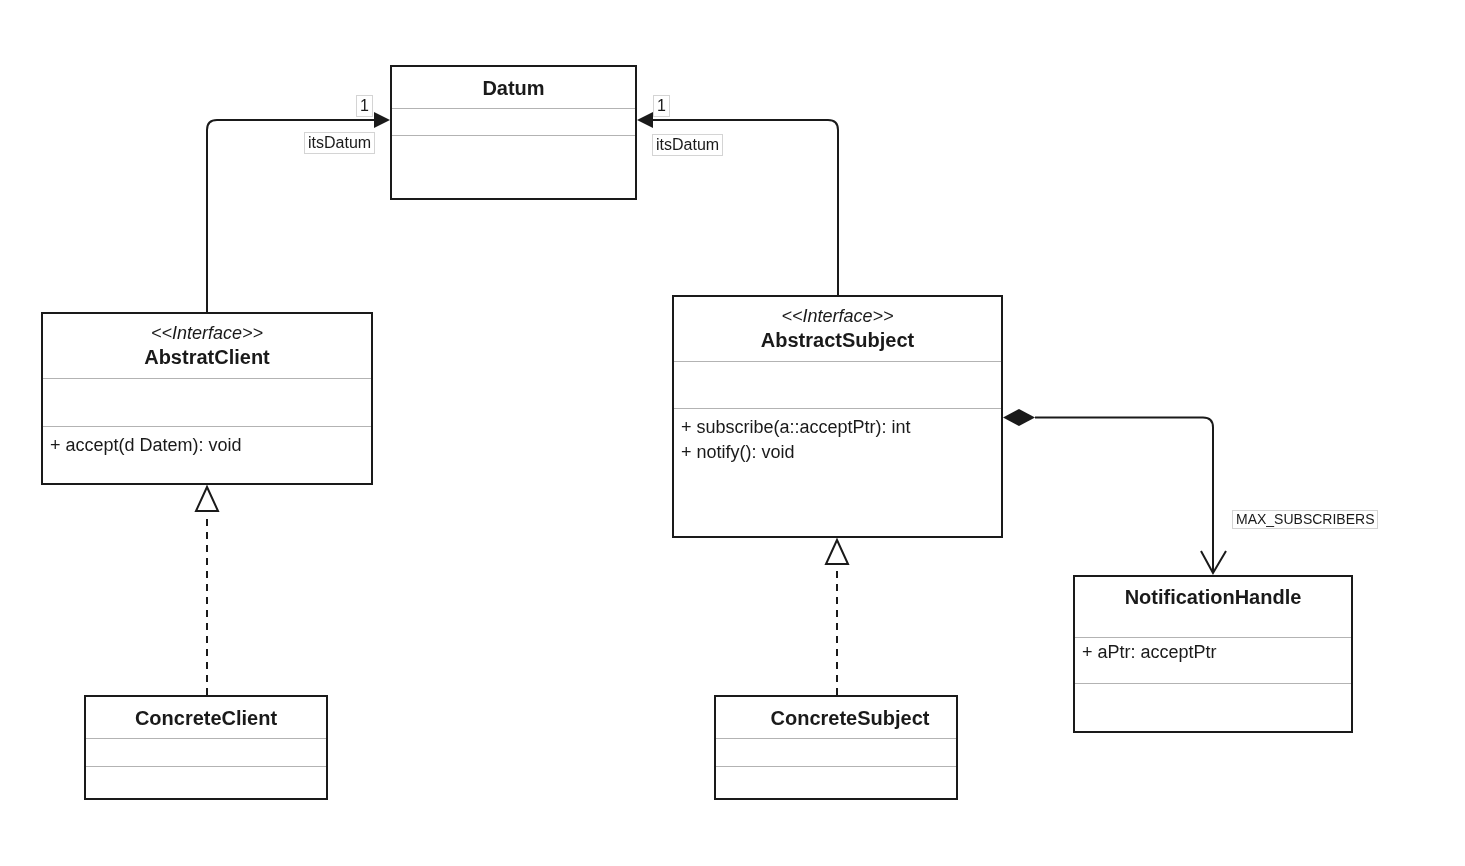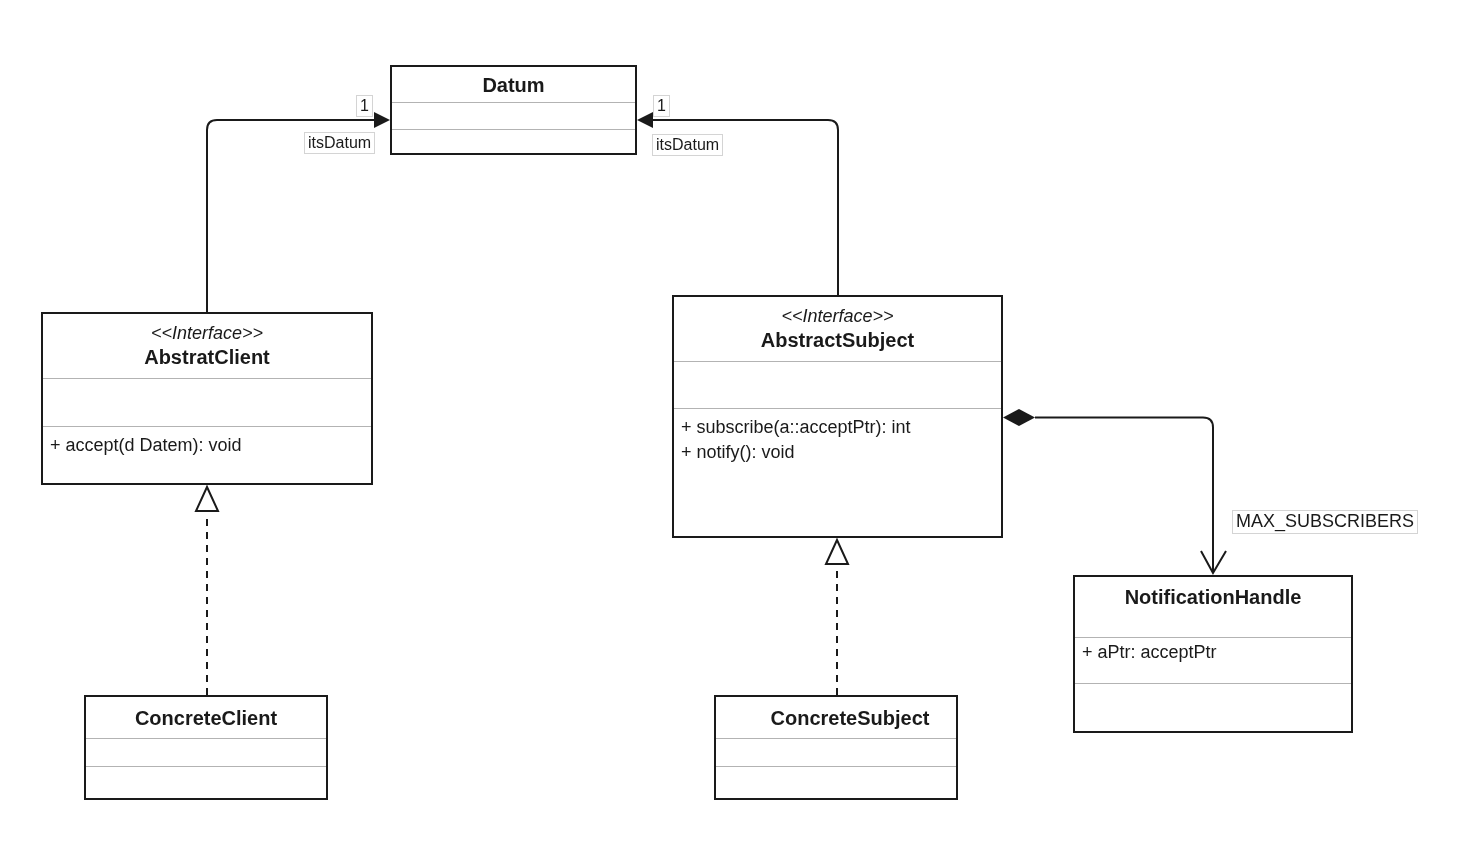--- a/index.html
+++ b/index.html
@@ -65,21 +65,21 @@
     box-sizing: border-box;
     background: #ffffff;
     border: 1px solid #d4d4d4;
     color: #1a1a1a;
     font-size: 16px;
     line-height: 1.1;
     padding: 1px 3px;
     white-space: nowrap;
   }
   .edge-label.caps {
-    font-size: 18px;
+    font-size: 14px;
   }
 </style>
 </head>
 <body>
 
 <div id="canvas">
 
   <svg class="connectors" viewBox="0 0 1465 866" xmlns="http://www.w3.org/2000/svg">
 
     <g>
@@ -102,21 +102,21 @@
       <path d="M 207 695 L 207 513" fill="none" stroke="#1a1a1a" stroke-width="2" stroke-dasharray="7 6"></path>
       <polygon points="207,487 196,511 218,511" fill="#ffffff" stroke="#1a1a1a" stroke-width="2"></polygon>
     </g>
 
     <g>
       <path d="M 837 695 L 837 566" fill="none" stroke="#1a1a1a" stroke-width="2" stroke-dasharray="7 6"></path>
       <polygon points="837,540 826,564 848,564" fill="#ffffff" stroke="#1a1a1a" stroke-width="2"></polygon>
     </g>
   </svg>
 
-  <div class="uml-class" style="left:390px; top:65px; width:247px; height:90px;">
+  <div class="uml-class" style="left:390px; top:65px; width:247px; height:135px;">
     <div class="uml-title" style="height:41px;">
       <span class="uml-name">Datum</span>
     </div>
     <div class="uml-section" style="height:27px;"></div>
     <div class="uml-section" style="flex:1;"></div>
   </div>
 
   <div class="uml-class" style="left:41px; top:312px; width:332px; height:173px;">
     <div class="uml-title" style="height:64px;">
       <span class="uml-stereotype">&lt;&lt;Interface&gt;&gt;</span>

